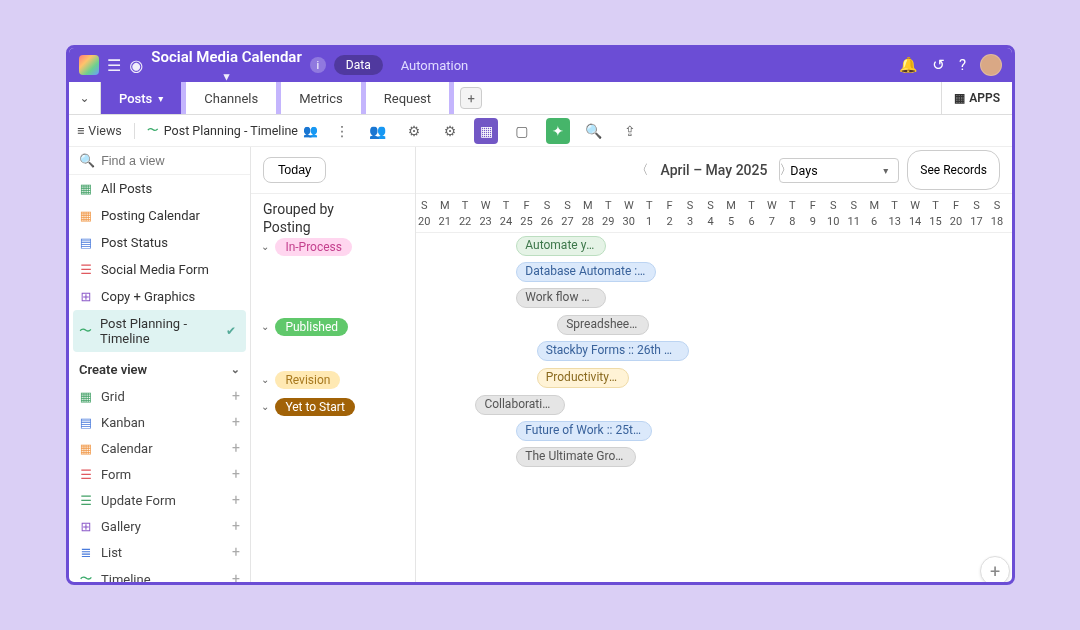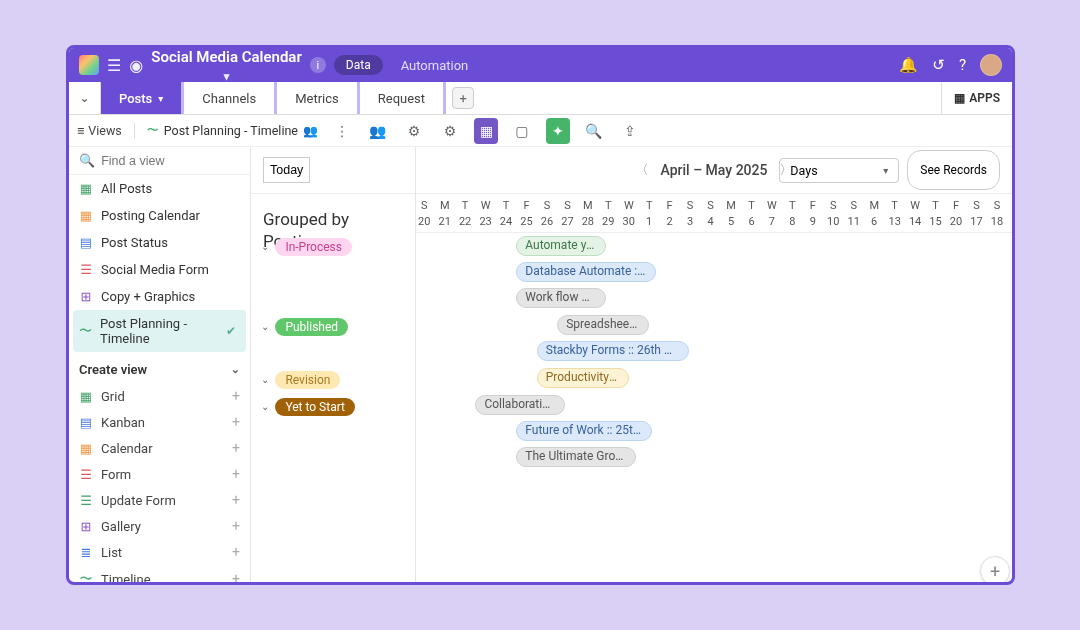--- a/index.html
+++ b/index.html
@@ -11,21 +11,21 @@
   .titlebar .title { font-weight: 600; font-size: 15px; display: flex; align-items: center; gap: 4px; flex-direction: column; }
   .titlebar .title .chev { font-size: 11px; opacity: .9; }
   .titlebar .info-icon { width: 16px; height: 16px; border-radius: 50%; background: rgba(255,255,255,.25); font-size: 11px; display: flex; align-items: center; justify-content: center; }
   .titlebar .pill { background: rgba(0,0,0,.25); color: #fff; padding: 3px 12px; border-radius: 12px; font-size: 12px; }
   .titlebar .linklike { color: #e0dbff; font-size: 13px; margin-left: 10px; }
   .titlebar .right { margin-left: auto; display: flex; align-items: center; gap: 14px; }
   .titlebar .right .ic { font-size: 15px; cursor: pointer; }
   .titlebar .avatar { width: 22px; height: 22px; border-radius: 50%; background: #d9a885; border: 1px solid #fff3; }
   .tabbar { height: 33px; display: flex; align-items: stretch; border-bottom: 1px solid #ddd; }
   .tabbar .collapse { width: 32px; display: flex; align-items: center; justify-content: center; border-right: 1px solid #ddd; cursor: pointer; font-size: 12px; color: #555; }
-  .tabbar .tab { padding: 0 18px; display: flex; align-items: center; gap: 6px; font-size: 13px; border-right: 3px solid #c4b5fd; cursor: pointer; color: #444; }
+  .tabbar .tab { padding: 0 18px; display: flex; align-items: center; gap: 6px; font-size: 13px; border-right: 5px solid #c4b5fd; cursor: pointer; color: #444; }
   .tabbar .tab.active { background: #6B4DD5; color: #fff; font-weight: 500; }
   .tabbar .tab.active .chev { font-size: 10px; }
   .tabbar .plus-tab { width: 22px; height: 22px; margin: 5px 6px; border: 1px solid #ccc; border-radius: 4px; display: flex; align-items: center; justify-content: center; cursor: pointer; font-size: 13px; color: #666; background: #f4f4f4; }
   .tabbar .spacer { flex: 1; }
   .tabbar .apps { padding: 0 12px; display: flex; align-items: center; gap: 4px; font-size: 12px; font-weight: 600; border-left: 1px solid #ddd; cursor: pointer; color: #333; }
   .toolbar { height: 32px; display: flex; align-items: center; padding: 0 8px; gap: 12px; border-bottom: 1px solid #eee; font-size: 12.5px; color: #444; }
   .toolbar .views-btn { display: flex; align-items: center; gap: 4px; cursor: pointer; }
   .toolbar .vname { display: flex; align-items: center; gap: 5px; color: #333; }
   .toolbar .vname .line-icon { color: #3aaa6a; font-size: 12px; }
   .toolbar .divider { width: 1px; height: 16px; background: #ddd; }
@@ -42,22 +42,22 @@
   .vlist .vitem .ic { width: 14px; text-align: center; font-size: 13px; }
   .vlist .vitem .check { margin-left: auto; color: #5a9; font-size: 12px; }
   .section-hdr { display: flex; align-items: center; padding: 10px 10px 6px; font-weight: 600; color: #333; cursor: pointer; }
   .section-hdr .chev { margin-left: auto; font-size: 11px; color: #666; }
   .cv-item { display: flex; align-items: center; gap: 8px; padding: 5px 10px; cursor: pointer; color: #444; }
   .cv-item .plus { margin-left: auto; color: #aaa; font-size: 14px; }
   .cv-item .ic { width: 14px; text-align: center; }
   .main { flex: 1; position: relative; overflow: hidden; }
   .left-col { position: absolute; left: 0; top: 0; width: 165px; bottom: 0; border-right: 1px solid #e5e5e5; }
   .left-col .today-row { height: 46px; display: flex; align-items: center; padding-left: 12px; }
-  .today-btn { border: 1px solid #ccc; background: #fff; border-radius: 0; padding: 5px 6px; font-size: 12.5px; cursor: pointer; }
-  .grouped-by { padding: 14px 12px 4px; font-size: 17px; color: #333; line-height: 1.3; border-top: 1px solid #eee; height: 40px; }
+  .today-btn { border: 1px solid #ccc; background: #fff; border-radius: 8px; padding: 5px 14px; font-size: 12.5px; cursor: pointer; }
+  .grouped-by { padding: 6px 12px 4px; font-size: 14px; color: #333; line-height: 1.3; border-top: 1px solid #eee; height: 40px; }
   .group-row { height: 27px; display: flex; align-items: center; gap: 6px; padding-left: 10px; }
   .group-row .exp { font-size: 10px; color: #666; cursor: pointer; }
   .status-pill { display: inline-block; padding: 2px 10px; border-radius: 10px; font-size: 12px; }
   .pill-in { background: #ffd6ef; color: #c4418e; }
   .pill-pub { background: #60c86b; color: #fff; }
   .pill-rev { background: #ffe9b3; color: #a8791f; }
   .pill-yet { background: #a16207; color: #fff; }
   .timeline { position: absolute; left: 165px; right: 0; top: 0; bottom: 0; }
   .tl-top { height: 46px; display: flex; align-items: center; justify-content: space-between; padding: 0 12px; }
   .tl-top .nav { display: flex; align-items: center; gap: 12px; color: #444; position: absolute; left: 50%; transform: translateX(-50%); }

